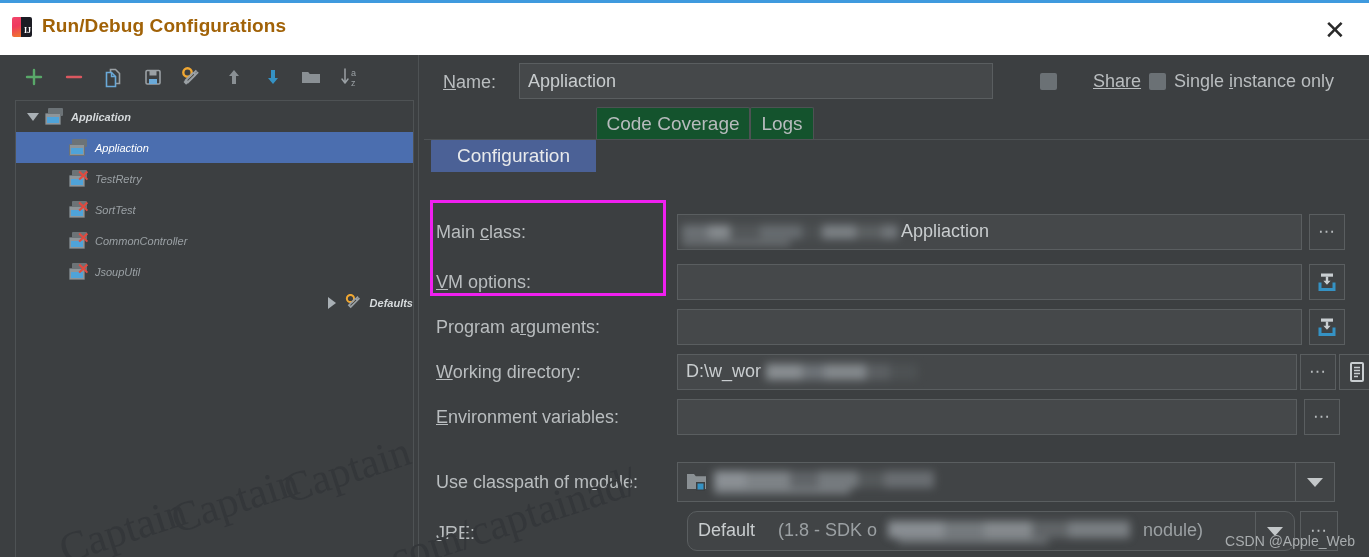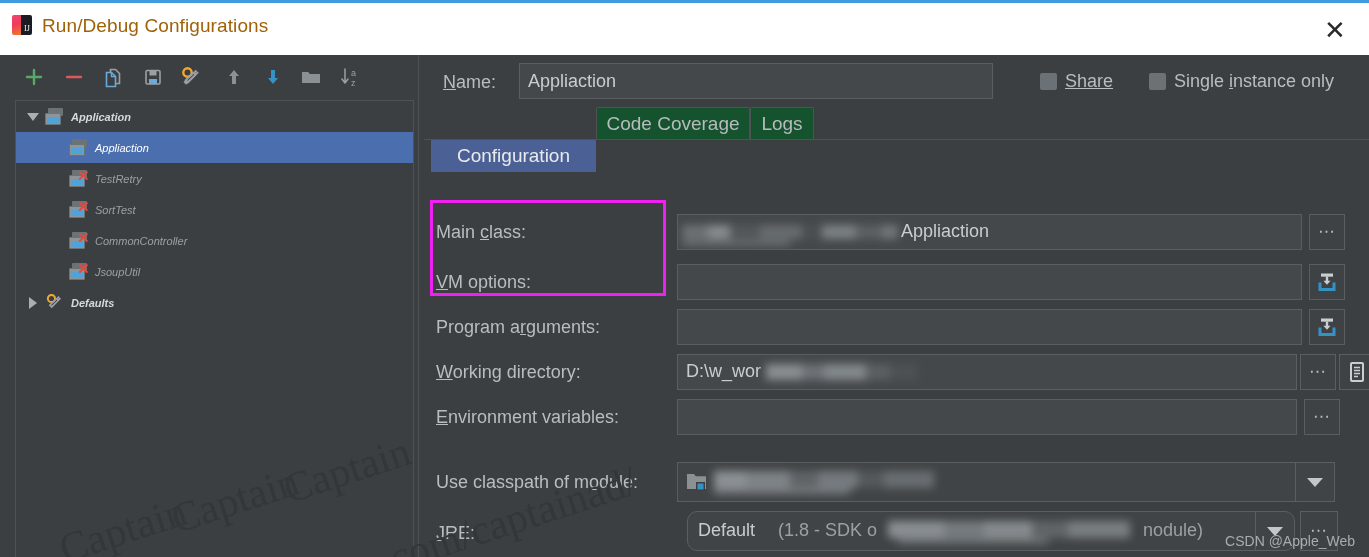--- a/index.html
+++ b/index.html
@@ -10,21 +10,21 @@
     -webkit-font-smoothing:antialiased;
   }
   .window{position:relative;width:1369px;height:557px;overflow:hidden;background:#3c3f41;}
 
   
   .titlebar{
     position:absolute;left:0;top:0;width:1369px;height:55px;
     background:#ffffff;border-top:3px solid #3f9ade;
     box-sizing:border-box;
   }
-  .title-left{position:absolute;left:12px;top:12px;display:flex;align-items:flex-start;gap:10px;}
+  .title-left{position:absolute;left:12px;top:12px;display:flex;align-items:flex-end;gap:10px;font-weight:bold;}
   .app-icon{width:20px;height:20px;position:relative;}
   .app-icon .i-l{position:absolute;left:0;top:0;width:9px;height:20px;background:linear-gradient(160deg,#f2466b 0%,#ef3a5f 45%,#f07a2a 100%);border-radius:2px 0 0 2px;}
   .app-icon .i-r{position:absolute;left:9px;top:0;width:11px;height:20px;background:#1b1b23;border-radius:0 2px 2px 0;}
   .app-icon .i-j{position:absolute;left:12px;top:11px;width:5px;height:6px;color:#fff;font-size:8px;line-height:6px;font-family:"Liberation Serif",serif;}
   .title-text{font-size:19px;color:#a16207;letter-spacing:0.1px;}
   .close-btn{
     position:absolute;right:14px;top:8px;width:40px;height:38px;
     display:flex;align-items:center;justify-content:center;
     color:#2a2a2a;font-size:26px;line-height:1;font-weight:300;cursor:pointer;
   }
@@ -65,21 +65,21 @@
   .name-label{position:absolute;left:12px;top:9px;}
   .txt{
     background:#45484a;border:1px solid #5a5e60;box-sizing:border-box;
     color:#c9cdcf;font-size:18px;font-family:"Liberation Sans",sans-serif;
     padding:0 8px;outline:none;
   }
   .name-input{position:absolute;left:88px;top:0px;width:474px;height:36px;line-height:34px;}
 
   .cbx{width:17px;height:17px;background:#6b7175;border-radius:2px;display:inline-block;vertical-align:middle;cursor:pointer;}
   .share-box{position:absolute;left:609px;top:10px;}
-  .share-lbl{position:absolute;left:634px;top:8px;text-decoration:underline;}
+  .share-lbl{position:absolute;left:662px;top:8px;text-decoration:underline;}
   .single-box{position:absolute;left:718px;top:10px;}
   .single-lbl{position:absolute;left:743px;top:8px;}
 
   
   .tabs{position:absolute;left:5px;top:52px;width:946px;height:33px;}
   .tab{
     position:absolute;top:0;height:33px;box-sizing:border-box;
     display:flex;align-items:center;justify-content:center;
     font-size:19px;color:#b7bbbd;cursor:pointer;
     border:1px solid #4e5254;border-bottom:none;background:#14532d;
@@ -268,21 +268,21 @@
           <span class="icn">
             <span class="win-back"></span>
               <span class="win-front">
                 <i></i>
               </span>
               <span class="xmark">✕</span>
           </span>
           <span class="tree-label dim">JsoupUtil</span>
         </div>
 
-        <div class="tree-row" style="padding-left:5px;">
+        <div class="tree-row" style="padding-left:5px;justify-content:flex-end;">
           <span class="tw">
               <span class="tri-r"></span>
             </span>
           <span class="gearw">
             <svg width="21" height="18" viewBox="0 0 22 20">
               <circle cx="6.5" cy="5" r="4" fill="none" stroke="#f0a732" stroke-width="2.2"></circle>
               <circle cx="6.5" cy="5" r="1.2" fill="#3c3f41"></circle>
               <path d="M15 3l-2.4 2.4 1.5 1.5L16.5 4.5M14 7.2l-7.2 7.2-2-2L11.9 5.2" fill="none" stroke="#9aa0a4" stroke-width="1.9"></path>
             </svg>
           </span>

